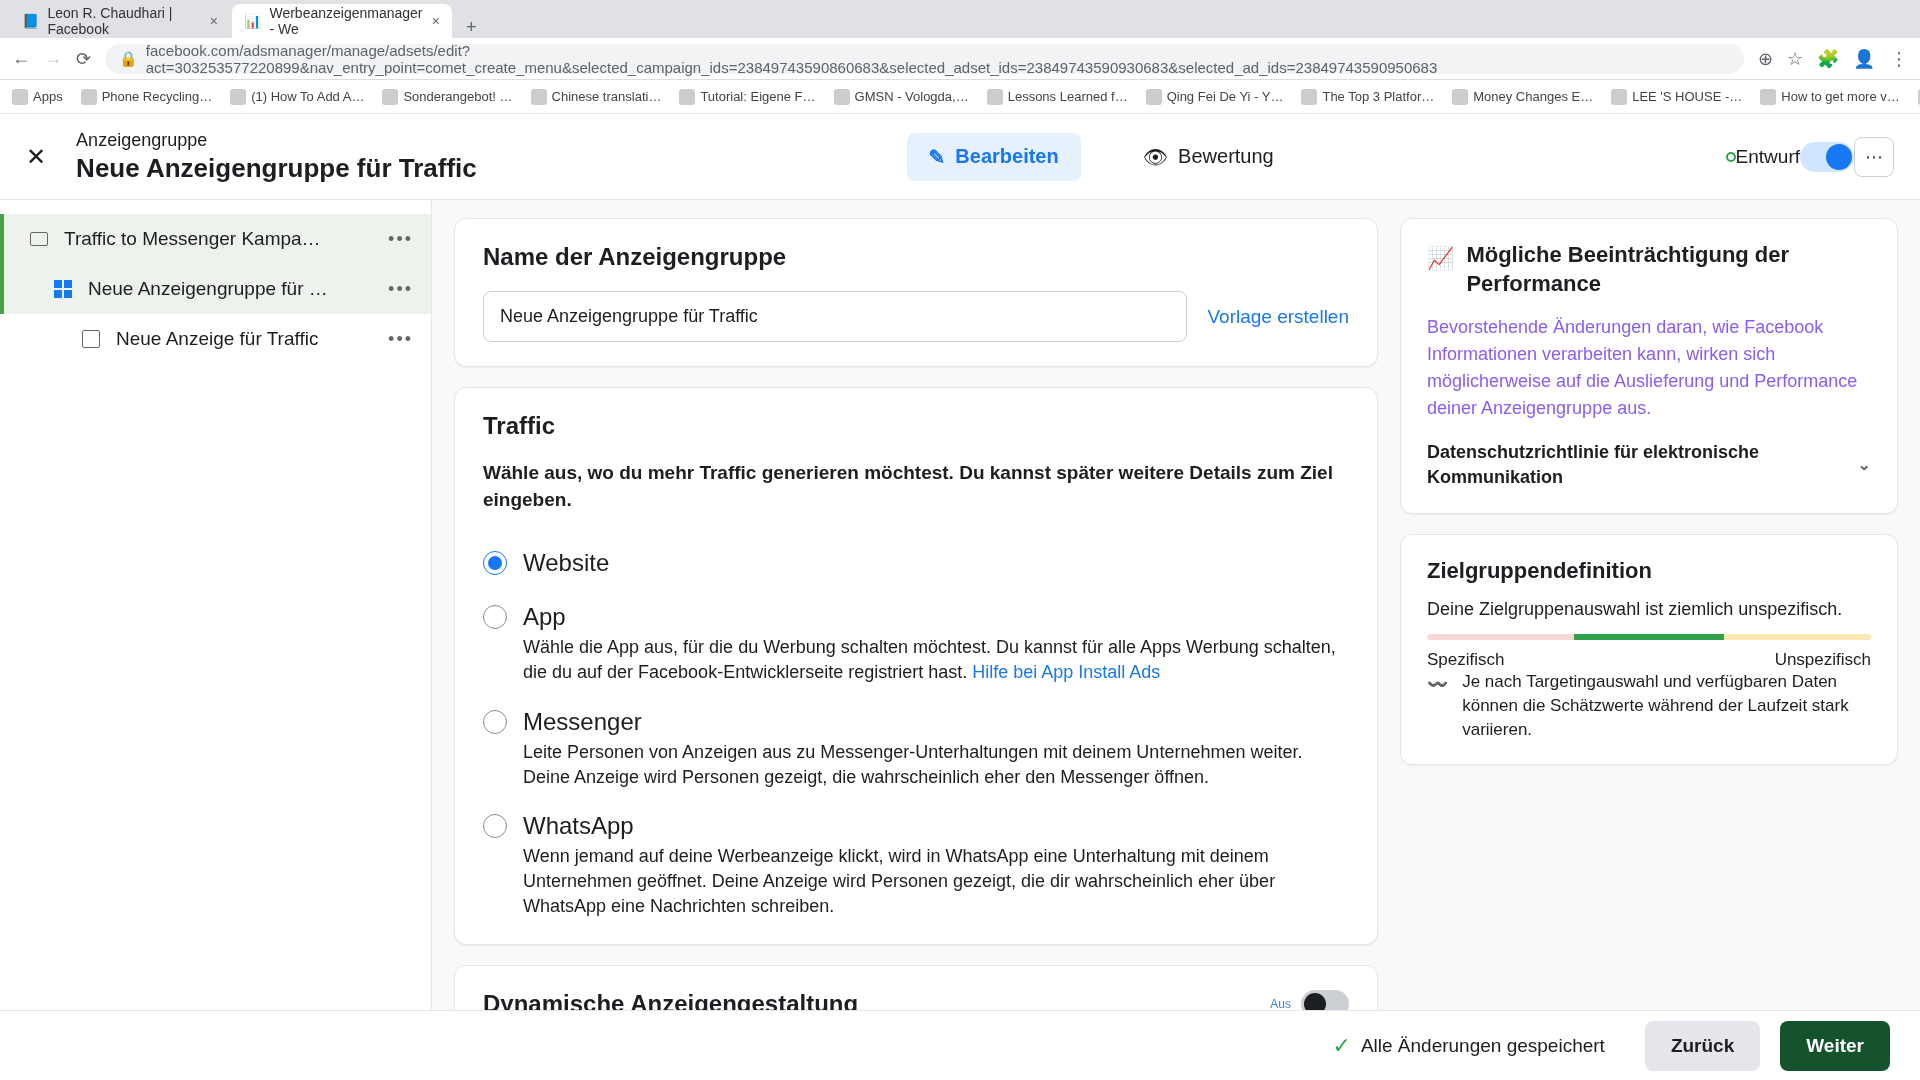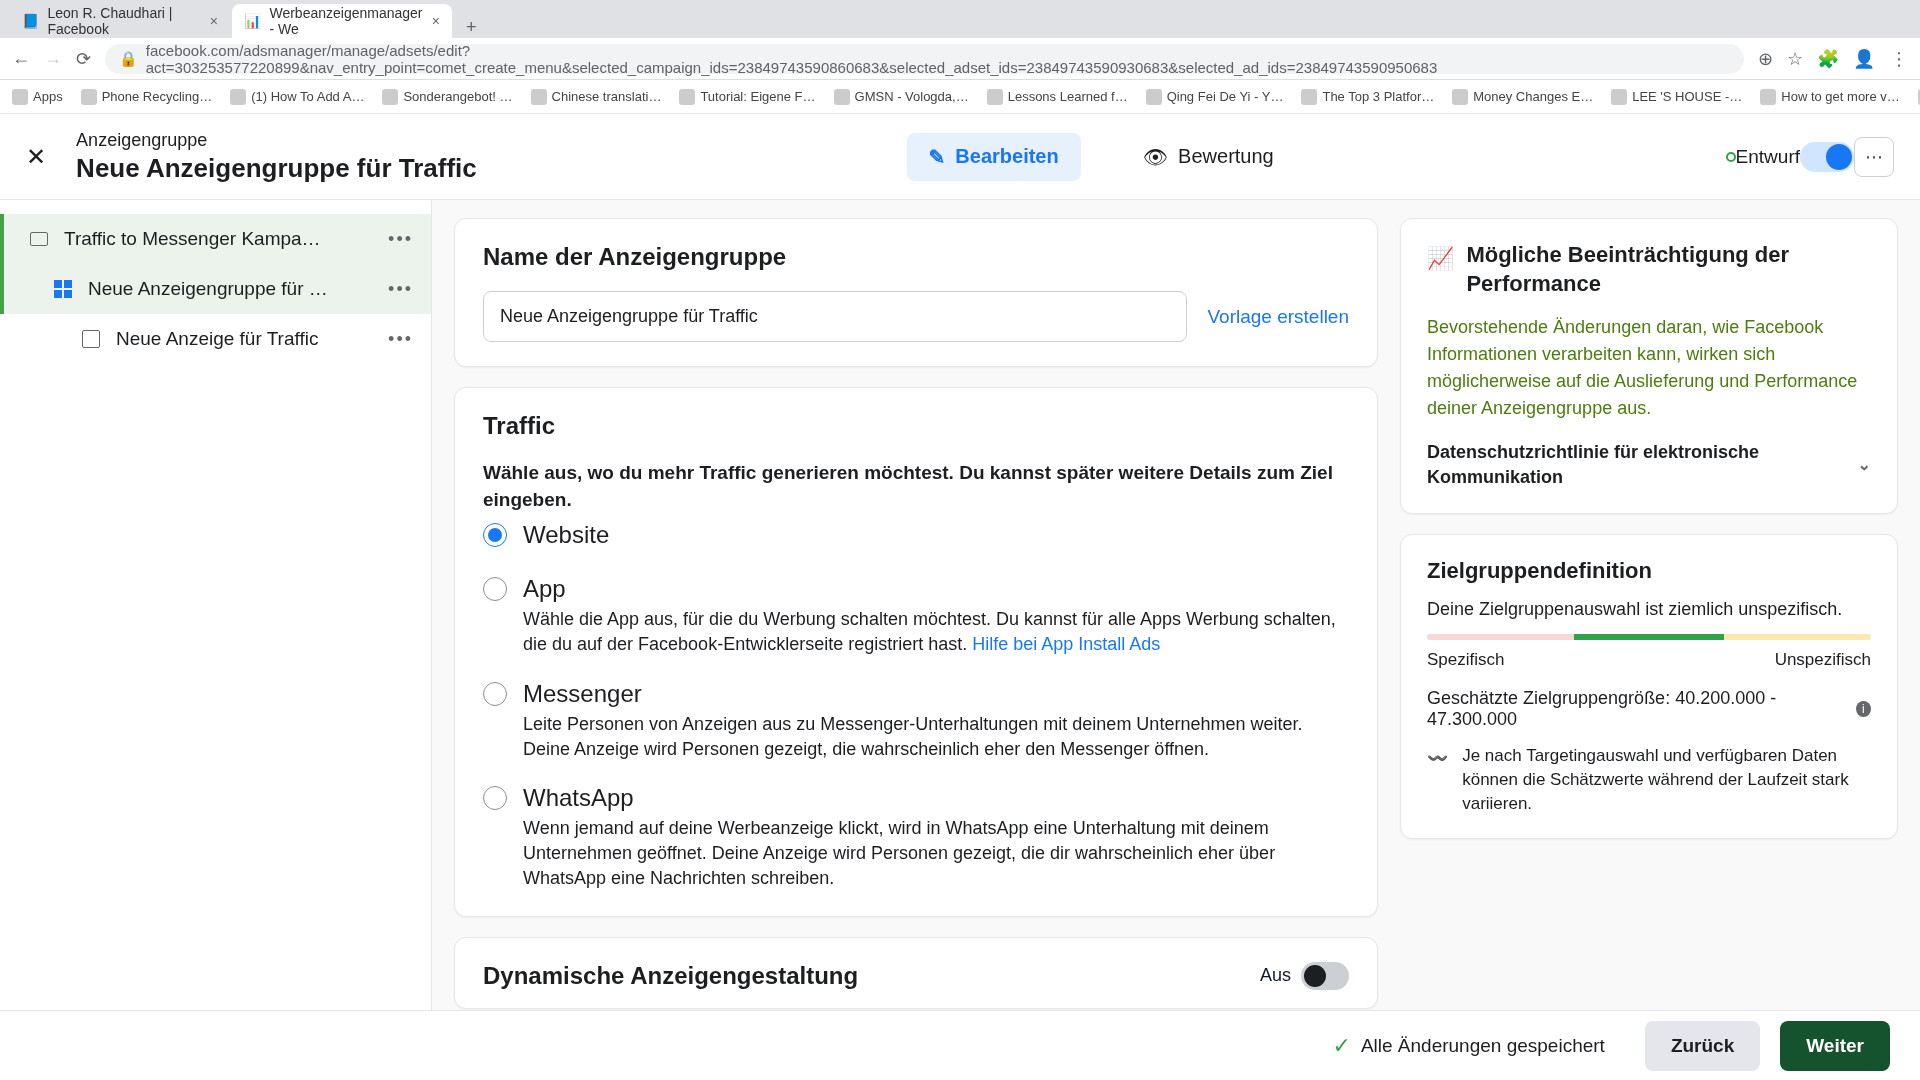--- a/index.html
+++ b/index.html
@@ -52,40 +52,40 @@
 .grid-icon span { background: #1877f2; }
 .img-icon { width: 18px; height: 18px; border: 1.5px solid #65676b; border-radius: 2px; }
 
 
 .center-panel { flex: 1; padding: 18px 22px; background: #f9f9f9; overflow-y: auto; }
 .card { background: #fff; border: 1px solid #e4e6eb; border-radius: 12px; padding: 24px 28px; margin-bottom: 20px; box-shadow: 0 1px 2px rgba(0,0,0,0.05); }
 .card-title { font-size: 24px; font-weight: 700; color: #1c1e21; margin-bottom: 20px; }
 .input-row { display: flex; align-items: center; gap: 20px; }
 .text-input { flex: 1; border: 1px solid #ccd0d5; border-radius: 8px; padding: 14px 16px; font-size: 18px; color: #1c1e21; }
 .link-blue { color: #1877f2; font-size: 19px; cursor: pointer; }
-.desc { font-size: 19px; color: #1c1e21; font-weight: 600; margin-bottom: 8px; line-height: 1.4; }
+.desc { font-size: 19px; color: #1c1e21; font-weight: 600; margin-bottom: 36px; line-height: 1.4; }
 .radio-row { display: flex; align-items: flex-start; gap: 16px; margin-bottom: 22px; }
 .radio { width: 24px; height: 24px; border: 1.5px solid #8a8d91; border-radius: 50%; flex-shrink: 0; margin-top: 2px; display: flex; align-items: center; justify-content: center; cursor: pointer; }
 .radio.checked { border-color: #1877f2; }
 .radio.checked::after { content: ""; width: 14px; height: 14px; background: #1877f2; border-radius: 50%; }
 .radio-content { flex: 1; }
 .radio-label { font-size: 24px; color: #1c1e21; margin-bottom: 4px; }
 .radio-desc { font-size: 18px; color: #1c1e21; line-height: 1.4; }
 .radio-desc a { color: #1877f2; text-decoration: none; }
 .toggle-row { display: flex; align-items: center; justify-content: space-between; gap: 32px; }
 .small-toggle { display: flex; align-items: center; gap: 10px; }
 .small-toggle-track { width: 48px; height: 28px; background: #ccd0d5; border-radius: 14px; position: relative; cursor: pointer; }
 .small-toggle-knob { width: 22px; height: 22px; background: #1c1e21; border-radius: 50%; position: absolute; left: 3px; top: 3px; }
 
 
 .right-panel { width: 520px; padding: 18px 22px 18px 0; background: #f9f9f9; }
 .right-card { background: #fff; border: 1px solid #e4e6eb; border-radius: 12px; padding: 22px 26px; margin-bottom: 20px; box-shadow: 0 1px 2px rgba(0,0,0,0.05); }
 .right-title { font-size: 22px; font-weight: 700; color: #1c1e21; display: flex; gap: 12px; align-items: flex-start; margin-bottom: 16px; line-height: 1.3; }
 .right-title-icon { color: #1877f2; margin-top: 4px; }
-.right-text { font-size: 18px; color: #4d7c0f; line-height: 1.5; margin-bottom: 18px; }
+.right-text { font-size: 18px; color: #8b5cf6; line-height: 1.5; margin-bottom: 18px; }
 .expand-row { display: flex; justify-content: space-between; align-items: center; cursor: pointer; font-size: 18px; font-weight: 600; color: #1c1e21; line-height: 1.4; }
 .chevron { color: #65676b; font-size: 16px; }
 .gauge-label-row { display: flex; justify-content: space-between; font-size: 17px; color: #1c1e21; margin-top: 10px; }
 .gauge-bar { height: 6px; border-radius: 3px; display: flex; overflow: hidden; background: #f0f0f0; }
 .gauge-seg { height: 100%; }
 .gauge-seg.red { background: #f8d7d7; width: 33%; }
 .gauge-seg.green { background: #31a24c; width: 34%; }
 .gauge-seg.yellow { background: #fce8b2; width: 33%; }
 .audience-text { font-size: 18px; color: #1c1e21; margin: 14px 0; }
 .estimate-row { font-size: 18px; color: #1c1e21; margin: 18px 0 14px; display: flex; align-items: center; gap: 8px; }
@@ -291,21 +291,21 @@
           <div class="radio-label">WhatsApp</div>
           <div class="radio-desc">Wenn jemand auf deine Werbeanzeige klickt, wird in WhatsApp eine Unterhaltung mit deinem Unternehmen geöffnet. Deine Anzeige wird Personen gezeigt, die dir wahrscheinlich eher über WhatsApp eine Nachrichten schreiben.</div>
         </div>
       </div>
     </div>
 
     <div class="card" style="padding-bottom:18px">
       <div class="toggle-row">
         <div class="card-title" style="margin-bottom:0">Dynamische Anzeigengestaltung</div>
         <div class="small-toggle">
-          <span style="font-size:18px;color:#0f172a">Aus</span>
+          <span style="font-size:12px;color:#3b82f6">Aus</span>
           <div class="small-toggle-track">
               <div class="small-toggle-knob"></div>
             </div>
         </div>
       </div>
     </div>
   </div>
 
   <div class="right-panel">
     <div class="right-card">
@@ -327,24 +327,20 @@
       <div class="audience-text">Deine Zielgruppenauswahl ist ziemlich unspezifisch.</div>
       <div class="gauge-bar">
         <div class="gauge-seg red"></div>
         <div class="gauge-seg green"></div>
         <div class="gauge-seg yellow"></div>
       </div>
       <div class="gauge-label-row">
         <span>Spezifisch</span>
         <span>Unspezifisch</span>
       </div>
-      <div class="estimate-row">
-        <span>Geschätzte Zielgruppengröße: 40.200.000 - 47.300.000</span>
-        <span class="info-icon">i</span>
-      </div>
       <div class="note-row">
         <span class="note-icon">〰️</span>
         <span>Je nach Targetingauswahl und verfügbaren Daten können die Schätzwerte während der Laufzeit stark variieren.</span>
       </div>
     </div>
   </div>
 </div>
 
 <div class="footer">
   <div class="saved-row">

